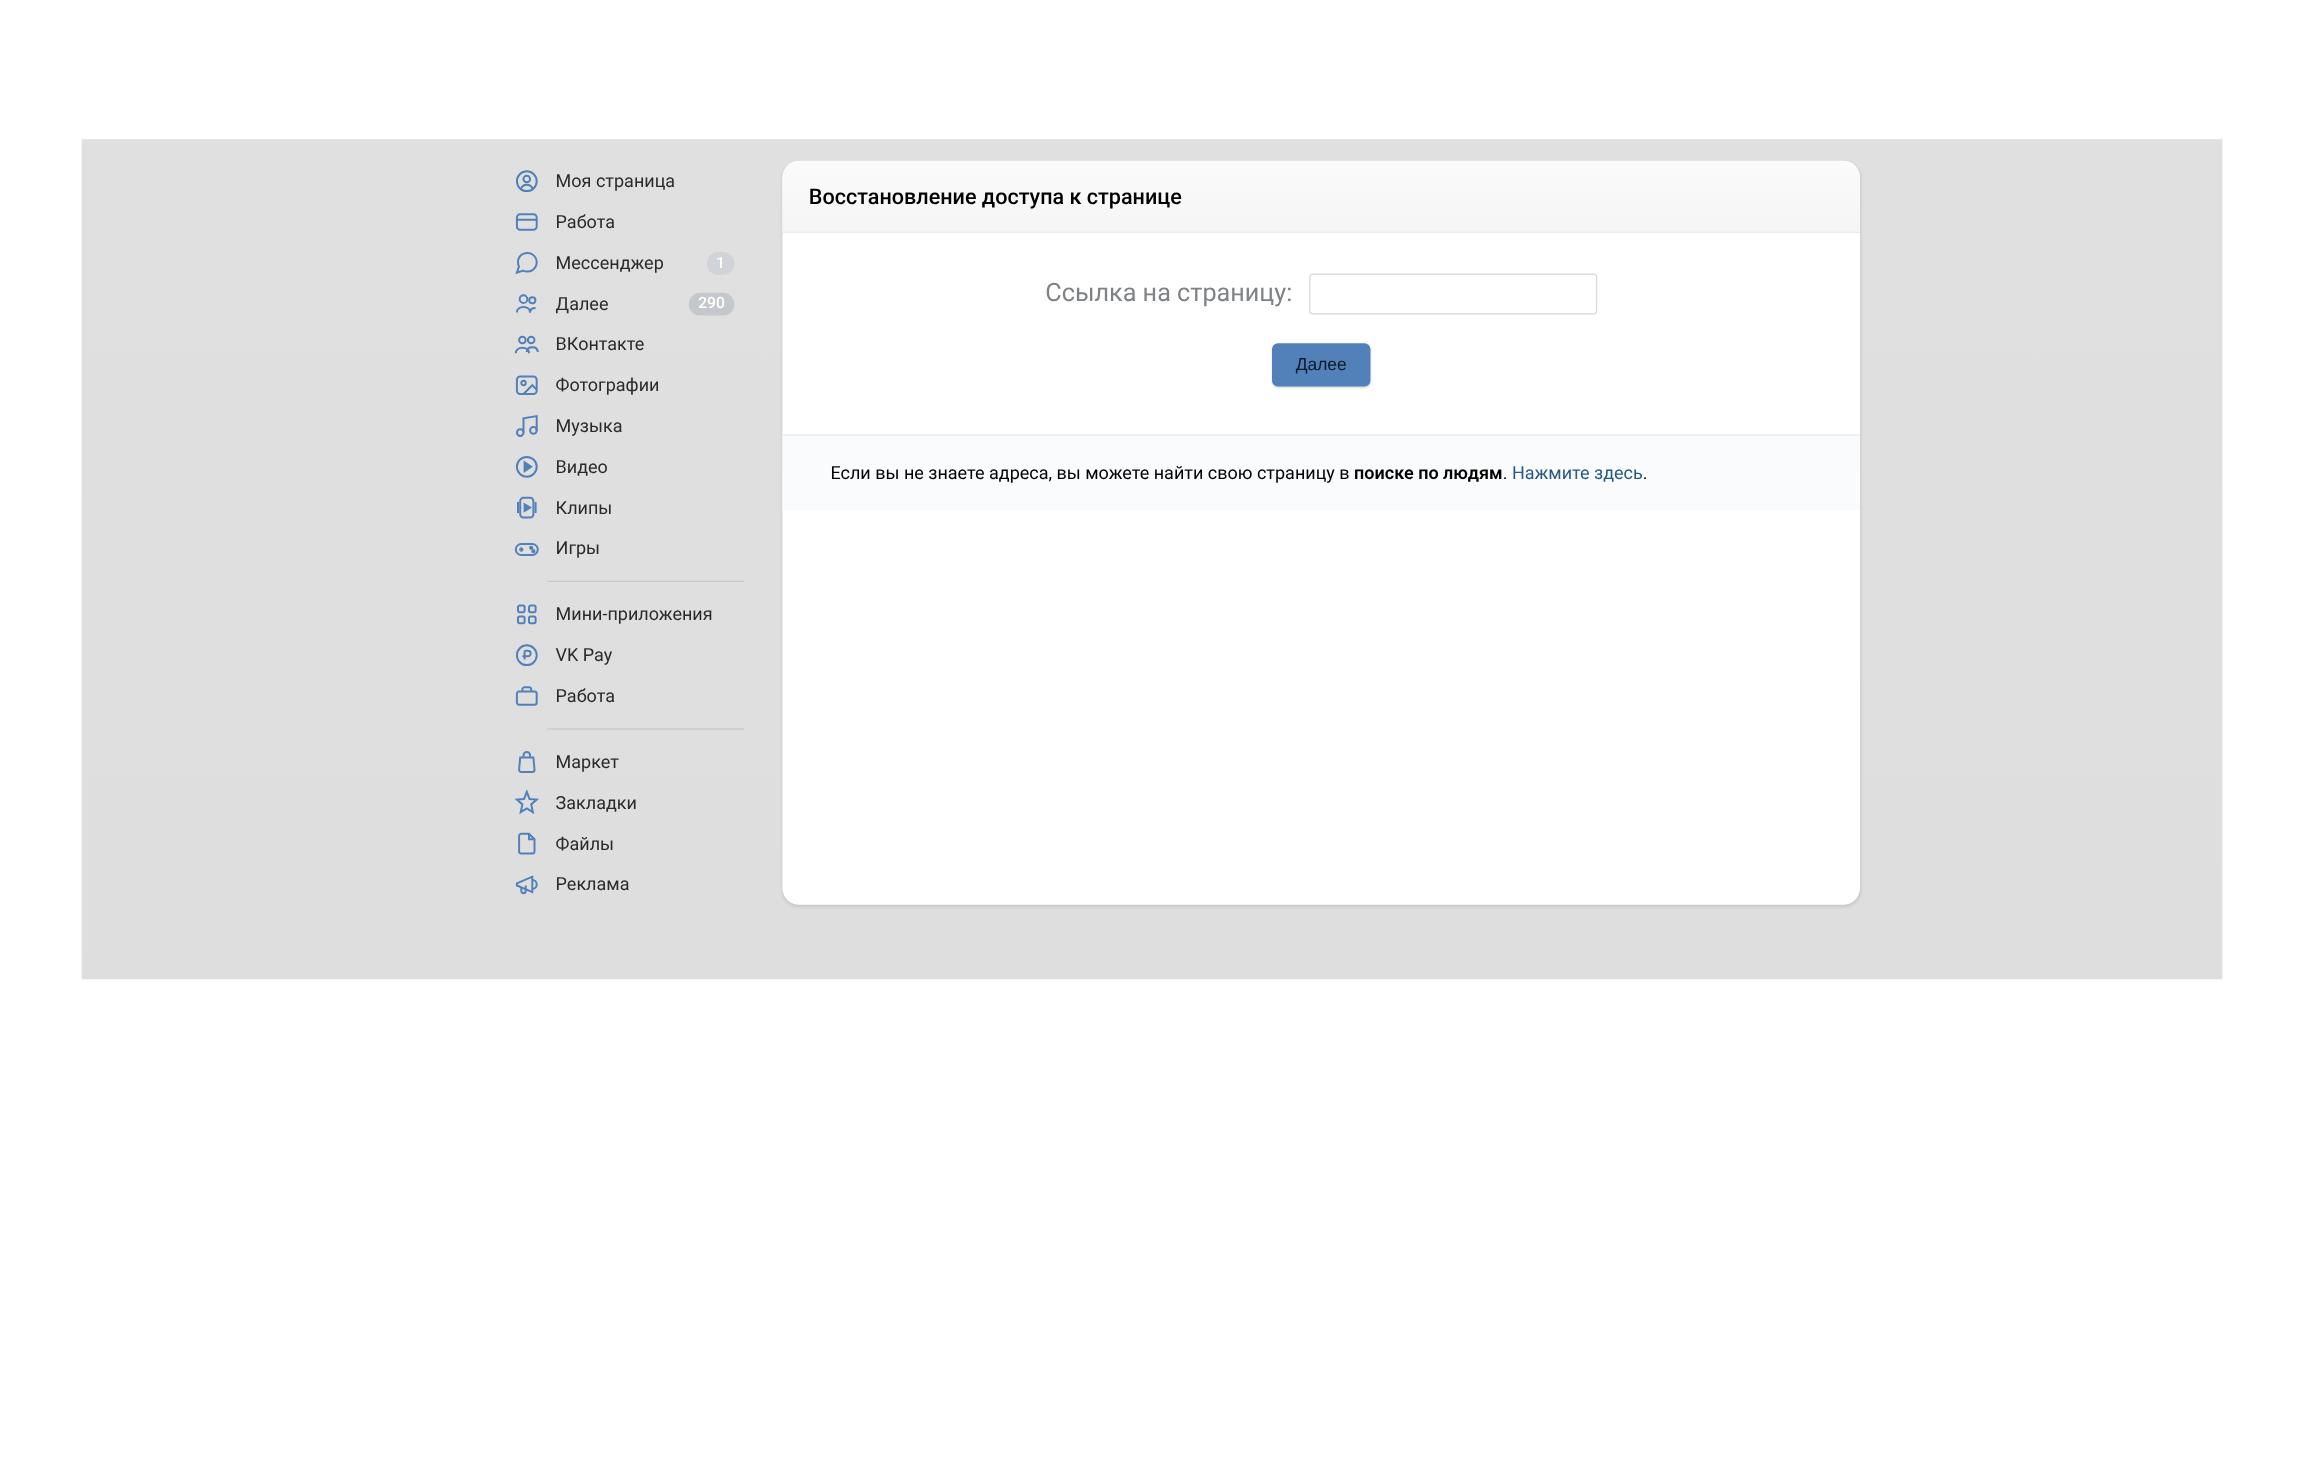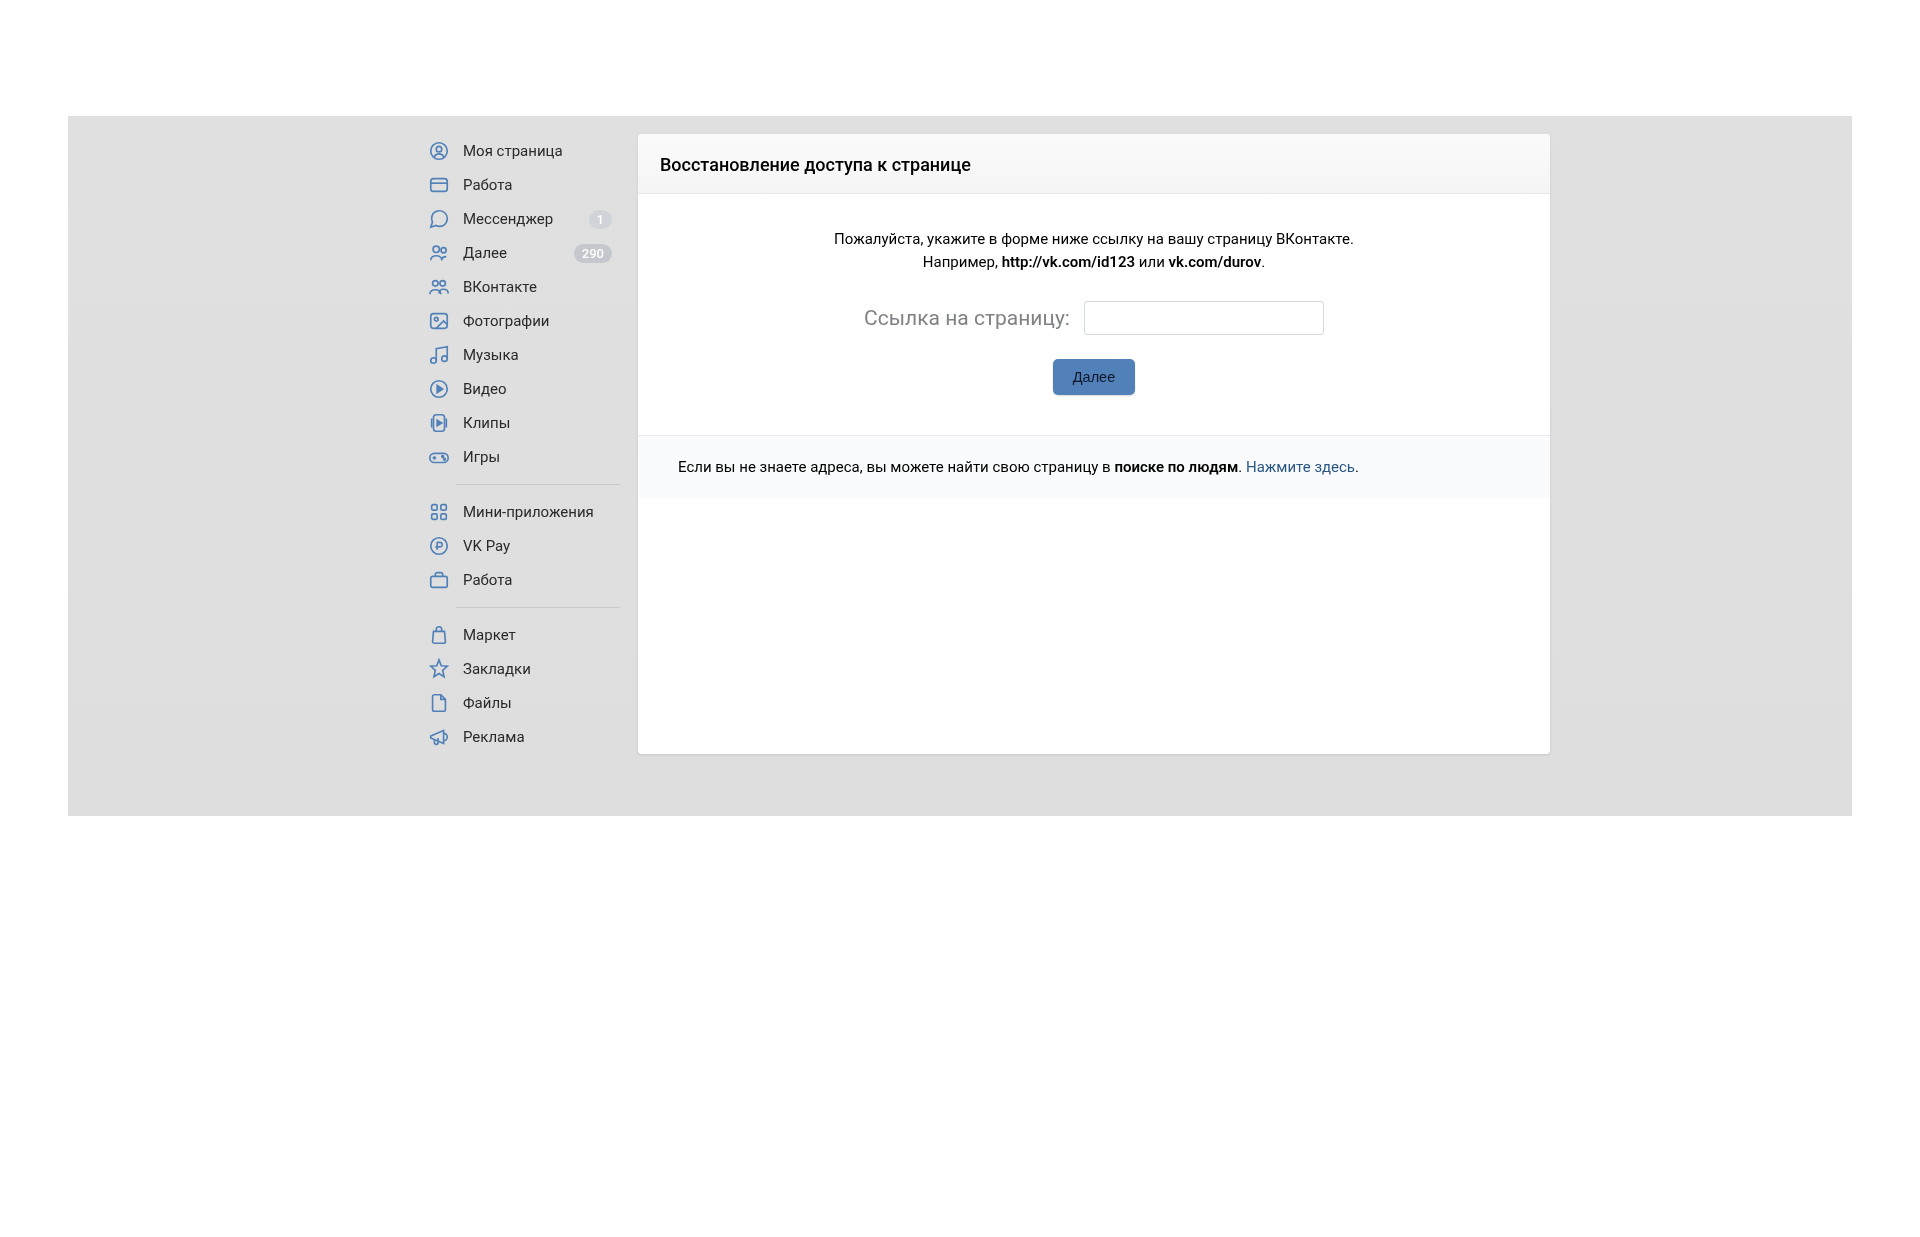--- a/index.html
+++ b/index.html
@@ -78,23 +78,23 @@
     .sidebar-badge.small {
       background: #d0d3d7;
     }
     .sidebar-divider {
       height: 1px;
       background: #c7c9cc;
       margin: 10px 0 10px 36px;
     }
     .main-panel {
       flex: 1;
-      margin-left: 18px;
+      margin-left: 32px;
       background: #ffffff;
-      border-radius: 4px;
+      border-radius: 14px;
       box-shadow: 0 1px 3px rgba(0,0,0,0.1);
       overflow: hidden;
     }
     .panel-header {
       padding: 20px 22px 18px;
       border-bottom: 1px solid #e7e8ec;
       background: linear-gradient(to bottom, #fbfbfb, #f5f5f5);
     }
     .panel-title {
       font-size: 18px;
@@ -342,24 +342,20 @@
           </span>
           <span class="sidebar-label">Реклама</span>
         </div>
       </nav>
 
       <main class="main-panel">
         <div class="panel-header">
           <h1 class="panel-title">Восстановление доступа к странице</h1>
         </div>
         <div class="panel-body">
-          <p class="instruction-text">
-            <span>Пожалуйста, укажите в форме ниже ссылку на вашу страницу ВКонтакте.</span><br>
-            <span>Например, </span><span class="bold">http://vk.com/id123</span><span> или </span><span class="bold">vk.com/durov</span><span>.</span>
-          </p>
           <div class="form-row">
             <label class="form-label">Ссылка на страницу:</label>
             <input type="text" class="form-input" style="">
           </div>
           <button class="submit-button">Далее</button>
         </div>
         <div class="panel-footer">
           <span>Если вы не знаете адреса, вы можете найти свою страницу в </span><span class="bold">поиске по людям</span><span>. </span><span class="link">Нажмите здесь</span><span>.</span>
         </div>
       </main>

